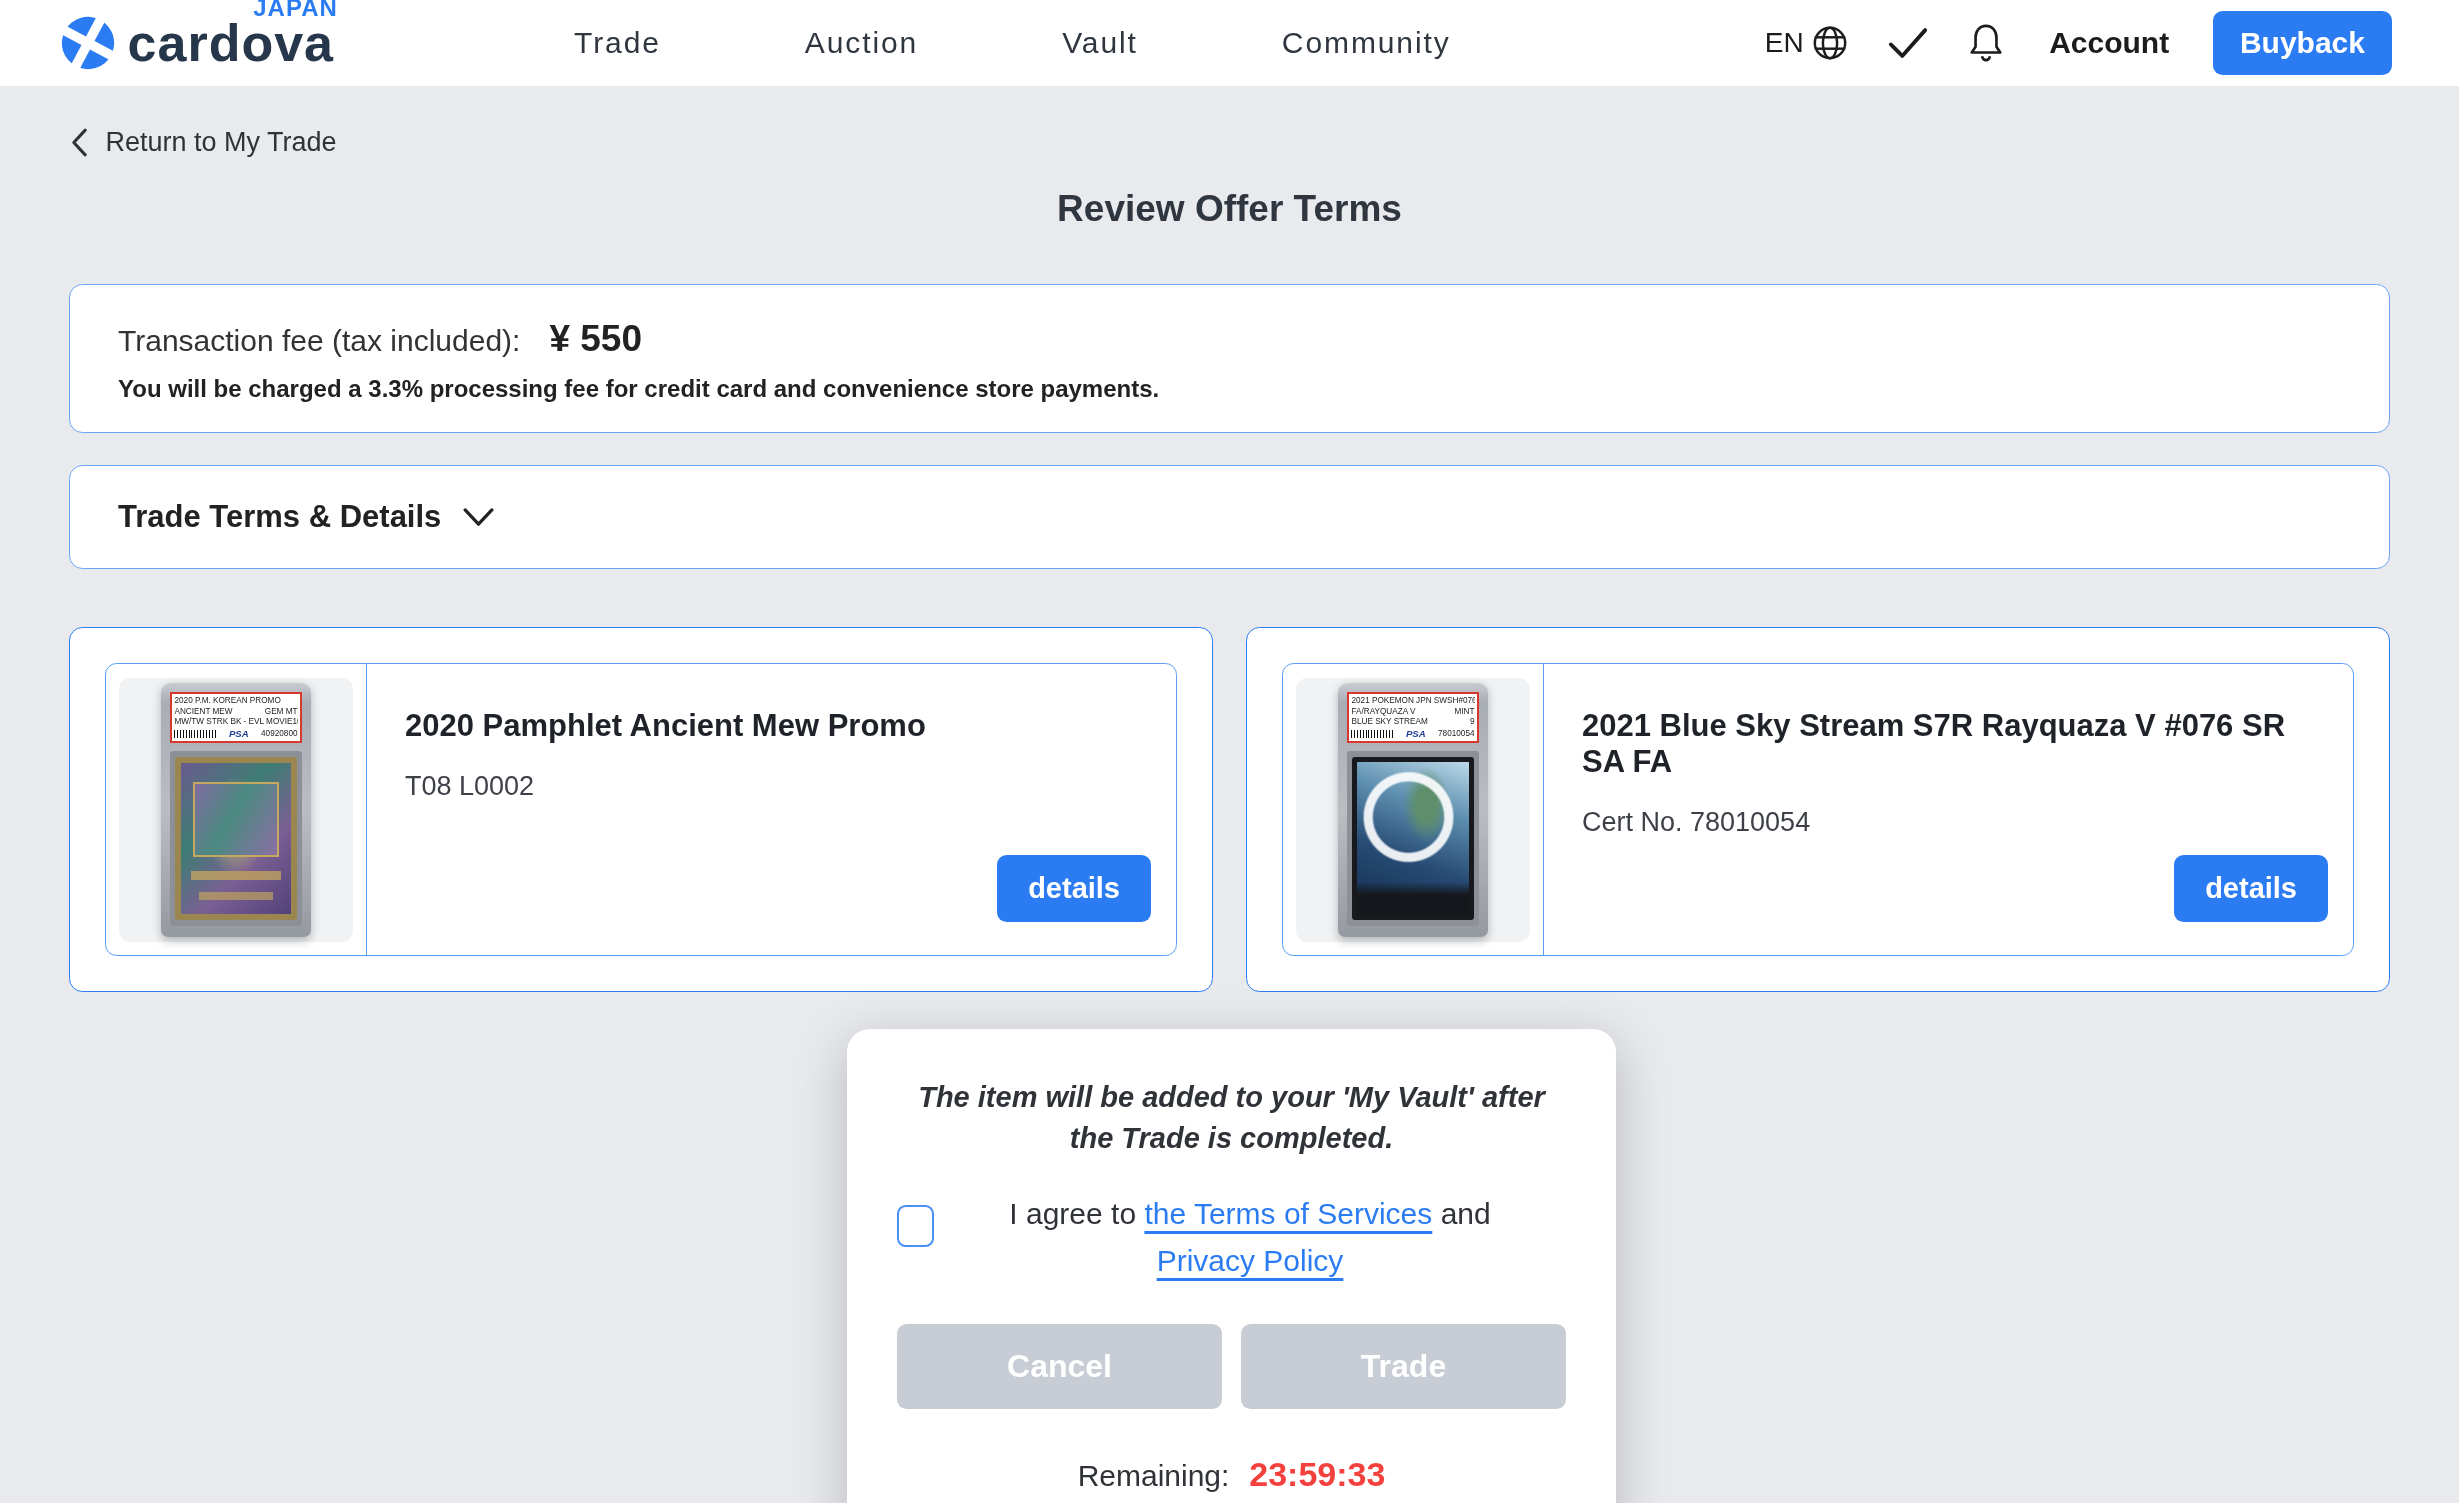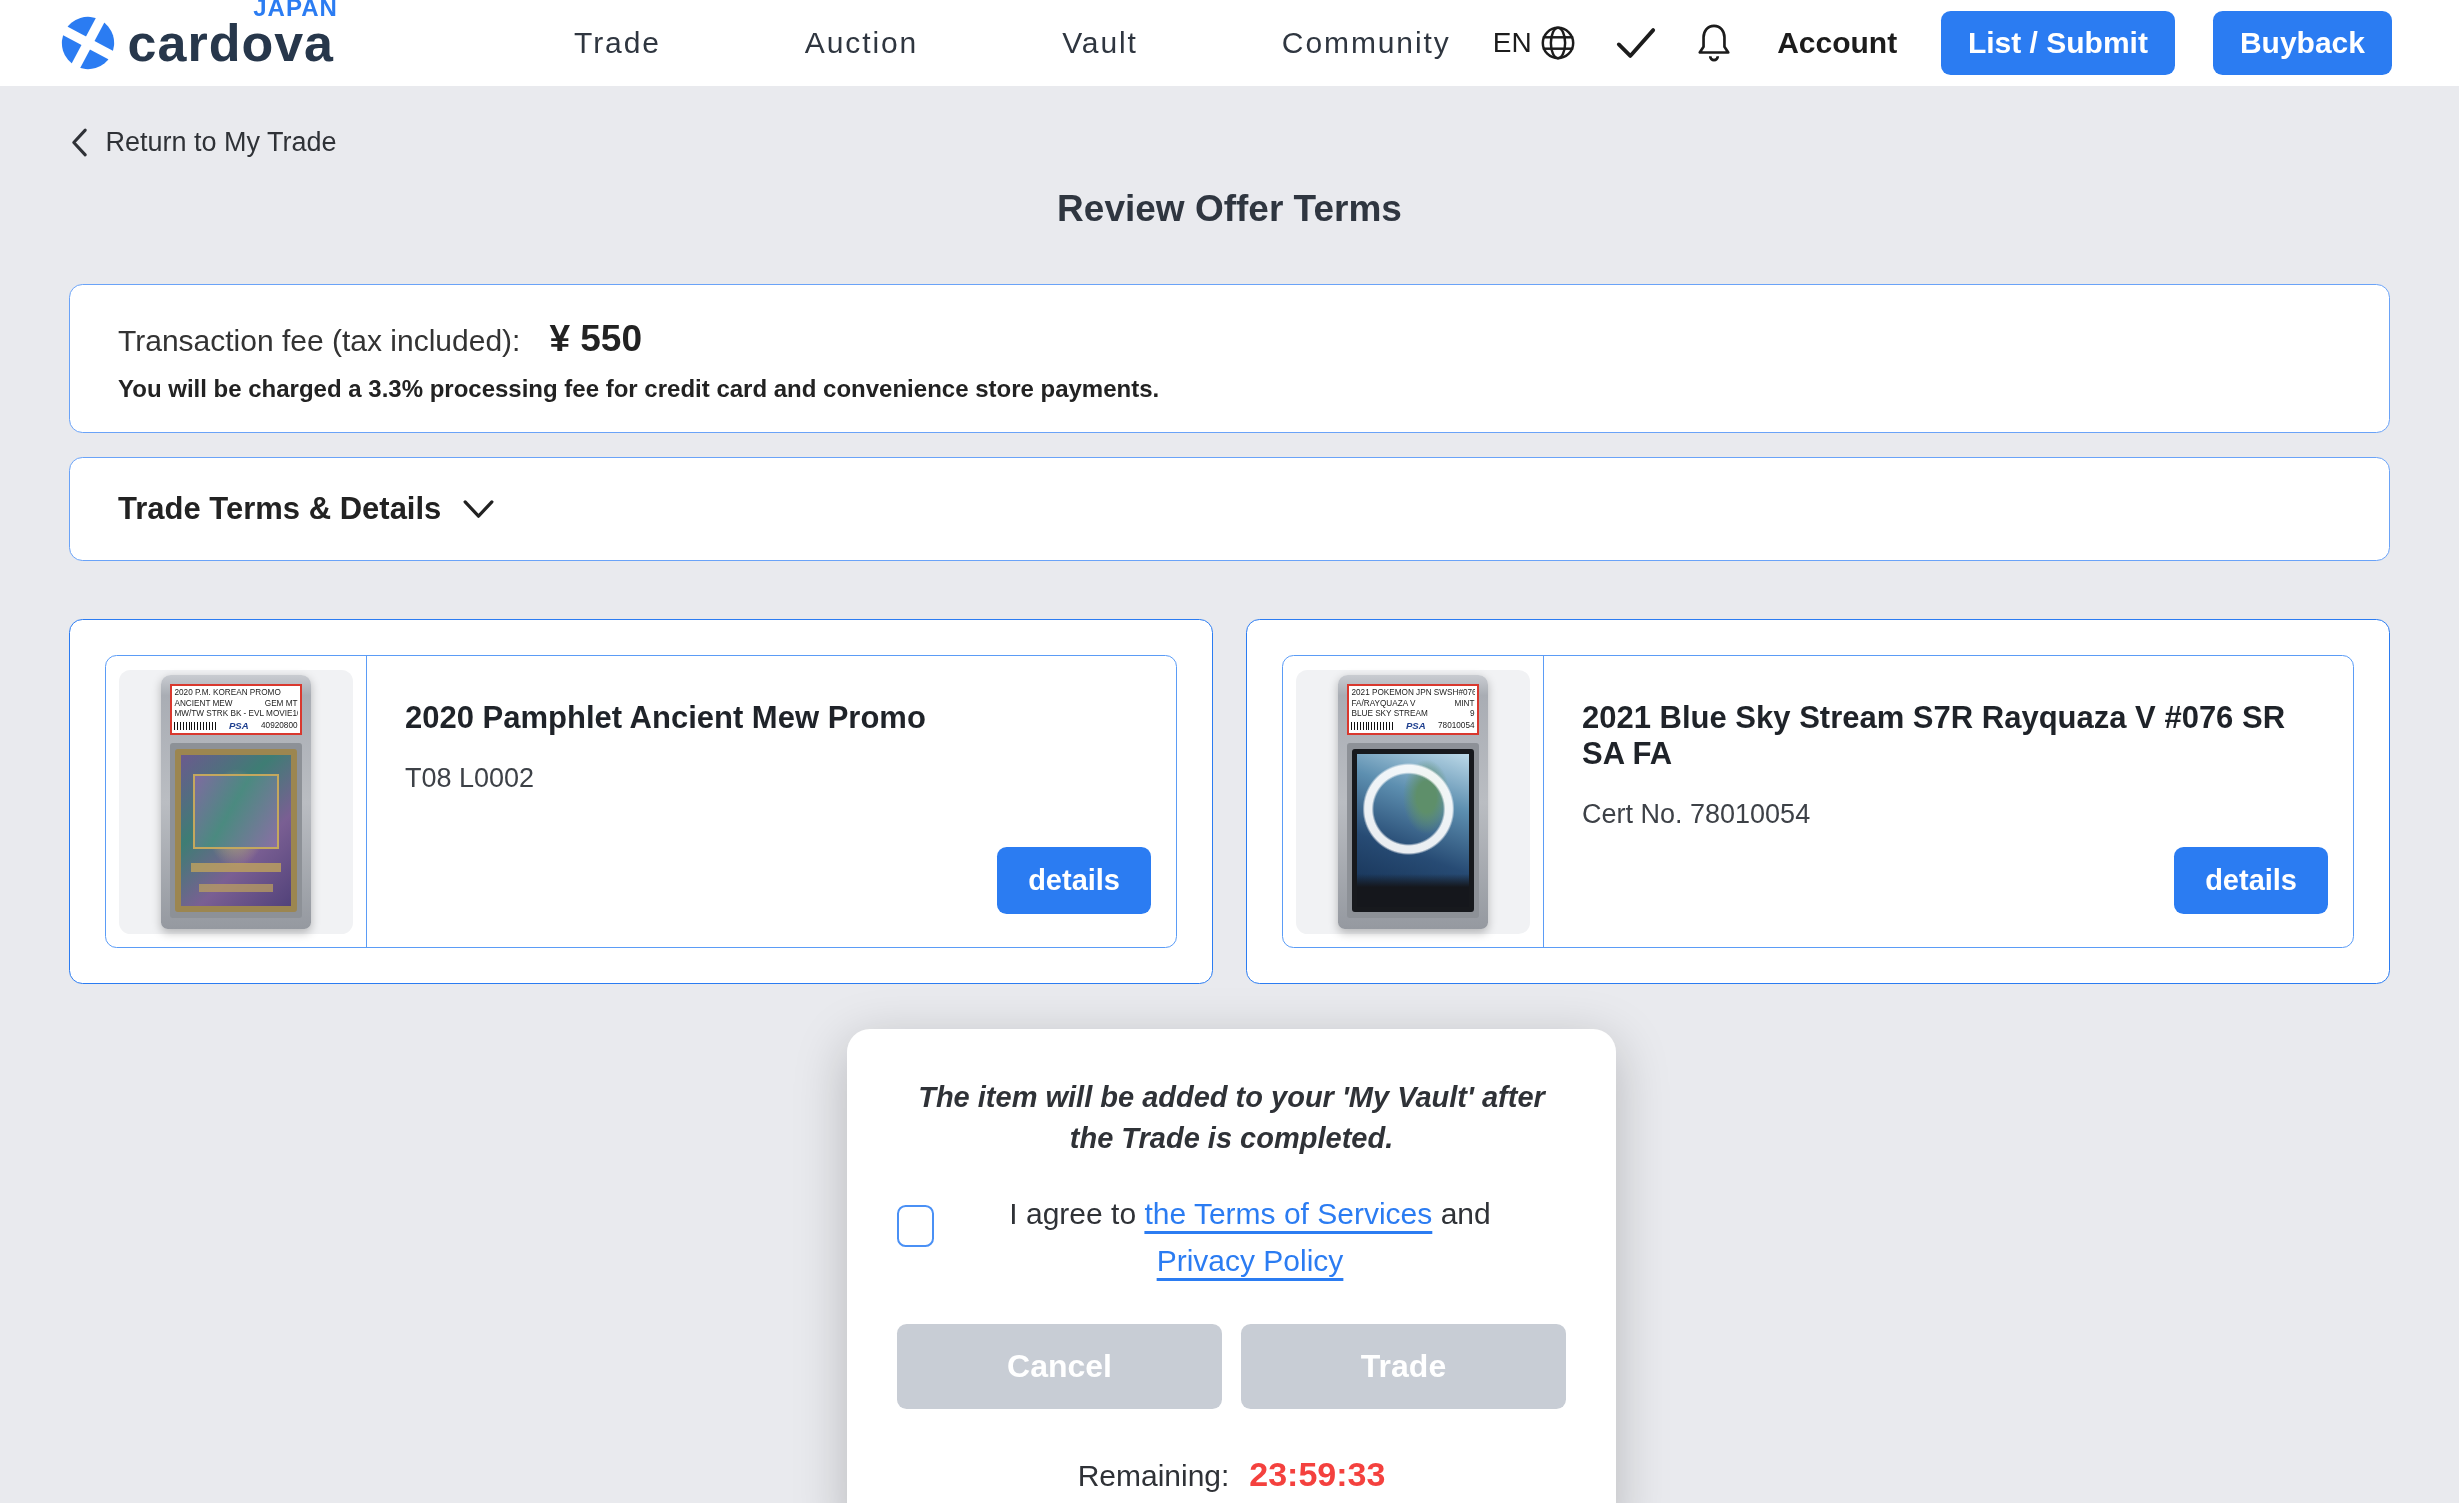--- a/index.html
+++ b/index.html
@@ -28,21 +28,21 @@
     font-size:27px; color:#2f3237; cursor:pointer; width:max-content; }
   .page-title { text-align:center; font-size:37px; font-weight:bold; color:#2f3640; margin-top:29px; }
 
   .fee-box { margin-top:54px; background:#fff; border:1.9px solid #6aa3f8; border-radius:13.4px;
     padding:33px 48px 29px; }
   .fee-line { display:flex; align-items:baseline; gap:29px; }
   .fee-label { font-size:30px; color:#333; }
   .fee-amount { font-size:37px; font-weight:bold; color:#222; }
   .fee-note { margin-top:15.4px; font-size:24px; font-weight:bold; color:#222; }
 
-  .terms-box { margin-top:24px; background:#fff; border:1.9px solid #6aa3f8; border-radius:13.4px;
+  .terms-box { margin-top:32px; background:#fff; border:1.9px solid #6aa3f8; border-radius:13.4px;
     padding:0 48px; height:104px; display:flex; align-items:center; gap:21px; cursor:pointer; }
   .terms-label { font-size:31px; font-weight:bold; color:#222; }
 
   .cards { display:flex; gap:33px; margin-top:58px; }
   .card { flex:1; background:#fff; border:1.9px solid #2b7cf2; border-radius:13.4px; overflow:hidden; }
   .card-header { background:#2b7cf2; color:#fff; font-size:31px; font-weight:bold;
     text-align:center; padding:27px 0; }
   .card-body { padding:35px; height:363px; }
   .item { border:1.9px solid #5b9cf6; border-radius:11.5px; height:100%; display:flex; position:relative; }
   .item-imgcol { width:261px; border-right:1.9px solid #5b9cf6; padding:13.4px; flex-shrink:0; }
@@ -143,21 +143,20 @@
         <polyline points="4,19 16,31 40,4" fill="none" stroke="#1c1c1c" stroke-width="4" stroke-linecap="round" stroke-linejoin="round"></polyline>
       </svg>
     </span>
     <span class="icon-btn">
       <svg width="38" height="42" viewBox="0 0 40 44">
         <path d="M20 4 C13 4 9 9.5 9 16 L9 26 L5 32 L35 32 L31 26 L31 16 C31 9.5 27 4 20 4 Z" fill="none" stroke="#1c1c1c" stroke-width="2.8" stroke-linejoin="round"></path>
         <path d="M16 36 a4 4 0 0 0 8 0" fill="none" stroke="#1c1c1c" stroke-width="2.8"></path>
       </svg>
     </span>
     <span class="account">Account</span>
-    <button class="hbtn">List / Submit</button>
     <button class="hbtn">Buyback</button>
   </div>
 </div>
 
 <div class="main">
 
   <div class="breadcrumb">
     <svg width="21" height="33" viewBox="0 0 22 34">
       <polyline points="17,4 5,17 17,30" fill="none" stroke="#2f3237" stroke-width="3.2" stroke-linecap="round" stroke-linejoin="round"></polyline>
     </svg>

